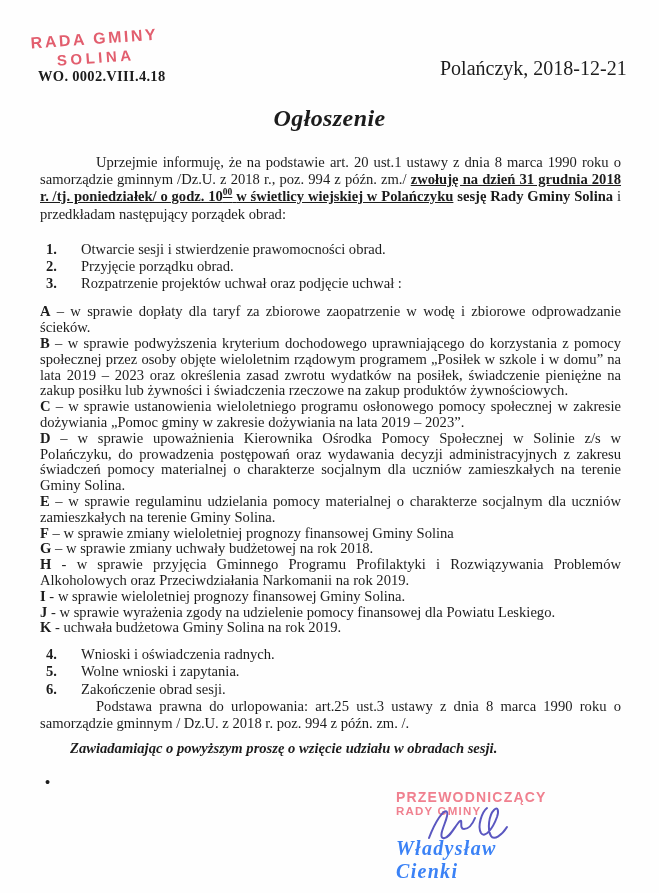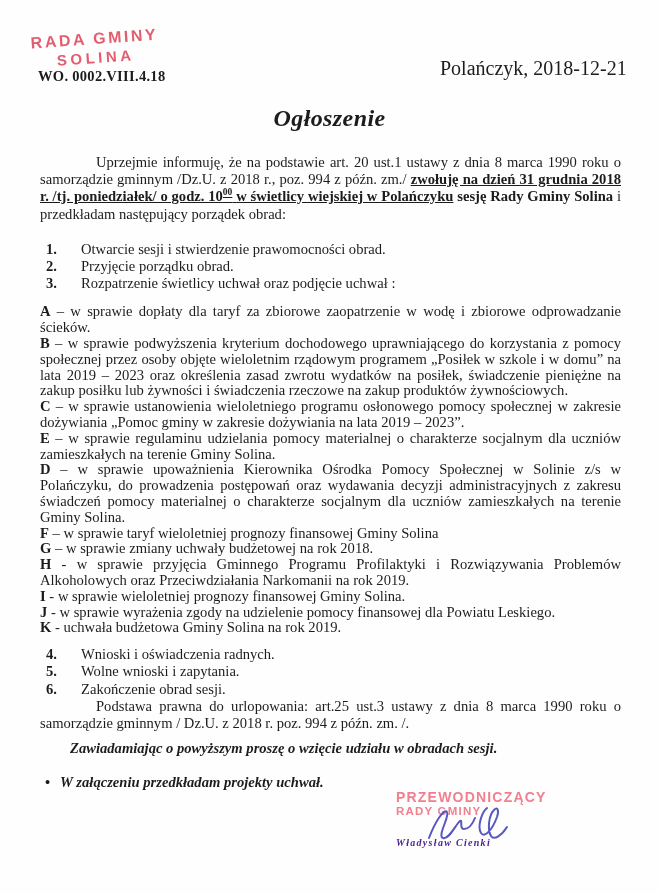--- a/index.html
+++ b/index.html
@@ -62,22 +62,22 @@
     text-align:left;
     font-family:"Liberation Sans", sans-serif;
     color:#f0808f;
   }
   .sig .t1 { font-size:14px; font-weight:bold; letter-spacing:1.2px; }
   .sig .t2 { font-size:11.5px; font-weight:bold; letter-spacing:1.2px; margin-top:0; }
   .sig svg { display:block; margin:-17px auto -9px auto; }
   .sig .name {
     font-family:"Liberation Serif", serif;
     font-style:italic; font-weight:bold;
-    font-size:10px; letter-spacing:1.3px;
-    color:#4c1d95;
+    font-size:20px; letter-spacing:1.3px;
+    color:#3b82f6;
   }
 </style>
 </head>
 <body>
 
 <div class="page">
 
   <div class="stamp-top">
     <div class="l1">RADA GMINY</div>
     <div class="l2">SOLINA</div>
@@ -99,31 +99,31 @@
       <div class="numrow">
           <span class="n">1.</span>
           <span class="t">Otwarcie sesji i stwierdzenie prawomocności obrad.</span>
         </div>
       <div class="numrow">
           <span class="n">2.</span>
           <span class="t">Przyjęcie porządku obrad.</span>
         </div>
       <div class="numrow">
           <span class="n">3.</span>
-          <span class="t">Rozpatrzenie świetlicy uchwał oraz podjęcie uchwał :</span>
+          <span class="t">Rozpatrzenie projektów uchwał oraz podjęcie uchwał :</span>
         </div>
     </div>
 
     <div class="lettered">
       <p><b>A</b> <span>–</span> <span>w sprawie dopłaty dla taryf za zbiorowe zaopatrzenie w wodę i zbiorowe odprowadzanie ścieków.</span></p>
       <p><b>B</b> <span>–</span> <span>w sprawie podwyższenia kryterium dochodowego uprawniającego do korzystania z pomocy społecznej przez osoby objęte wieloletnim rządowym programem „Posiłek w szkole i w domu” na lata 2019 – 2023 oraz określenia zasad zwrotu wydatków na posiłek, świadczenie pieniężne na zakup posiłku lub żywności i świadczenia rzeczowe na zakup produktów żywnościowych.</span></p>
       <p><b>C</b> <span>–</span> <span>w sprawie ustanowienia wieloletniego programu osłonowego pomocy społecznej w zakresie dożywiania „Pomoc gminy w zakresie dożywiania na lata 2019 – 2023”.</span></p>
+      <p><b>D</b> <span>–</span> <span>w sprawie upoważnienia Kierownika Ośrodka Pomocy Społecznej w Solinie z/s w Polańczyku, do prowadzenia postępowań oraz wydawania decyzji administracyjnych z zakresu świadczeń pomocy materialnej o charakterze socjalnym dla uczniów zamieszkałych na terenie Gminy Solina.</span></p>
       <p><b>E</b> <span>–</span> <span>w sprawie regulaminu udzielania pomocy materialnej o charakterze socjalnym dla uczniów zamieszkałych na terenie Gminy Solina.</span></p>
-      <p><b>D</b> <span>–</span> <span>w sprawie upoważnienia Kierownika Ośrodka Pomocy Społecznej w Solinie z/s w Polańczyku, do prowadzenia postępowań oraz wydawania decyzji administracyjnych z zakresu świadczeń pomocy materialnej o charakterze socjalnym dla uczniów zamieszkałych na terenie Gminy Solina.</span></p>
-      <p><b>F</b> <span>–</span> <span>w sprawie taryf wieloletniej prognozy finansowej Gminy Solina</span></p>
+      <p><b>F</b> <span>–</span> <span>w sprawie zmiany wieloletniej prognozy finansowej Gminy Solina</span></p>
       <p><b>G</b> <span>–</span> <span>w sprawie zmiany uchwały budżetowej na rok 2018.</span></p>
       <p><b>H</b> <span>-</span> <span>w sprawie przyjęcia Gminnego Programu Profilaktyki i Rozwiązywania Problemów Alkoholowych oraz Przeciwdziałania Narkomanii na rok 2019.</span></p>
       <p><b>I</b> <span>-</span> <span>w sprawie wieloletniej prognozy finansowej Gminy Solina.</span></p>
       <p><b>J</b> <span>-</span> <span>w sprawie wyrażenia zgody na udzielenie pomocy finansowej dla Powiatu Leskiego.</span></p>
       <p><b>K</b> <span>-</span> <span>uchwała budżetowa Gminy Solina na rok 2019.</span></p>
     </div>
 
     <div class="numlist second">
       <div class="numrow">
           <span class="n">4.</span>
@@ -138,21 +138,20 @@
           <span class="t">Zakończenie obrad sesji.</span>
         </div>
     </div>
 
     <p class="legal">Podstawa prawna do urlopowania: art.25 ust.3 ustawy z dnia 8 marca 1990 roku o samorządzie gminnym / Dz.U. z 2018 r. poz. 994 z późn. zm. /.</p>
 
     <p class="notice">Zawiadamiając o powyższym proszę o wzięcie udziału w obradach sesji.</p>
 
     <div class="bullet">
       <span class="dot">•</span>
-      <span>W załączeniu przedkładam projekty uchwał.</span>
     </div>
 
   </div>
 
   <div class="sig">
     <div class="t1">PRZEWODNICZĄCY</div>
     <div class="t2">RADY GMINY</div>
     <svg width="112" height="46" viewBox="0 0 112 46">
       <path d="M10,38 C16,22 25,8 28,12 C31,16 18,36 24,38 C30,40 37,24 41,21 C44,19 40,29 45,29 C50,29 54,23 56,18" fill="none" stroke="#5a57c0" stroke-width="2" stroke-linecap="round"></path>
       <path d="M68,8 C63,12 58,26 62,33 C66,39 74,28 78,17 C80,11 79,6 75,10 C70,15 68,29 72,36 C75,41 83,35 88,27" fill="none" stroke="#5a57c0" stroke-width="2" stroke-linecap="round"></path>

